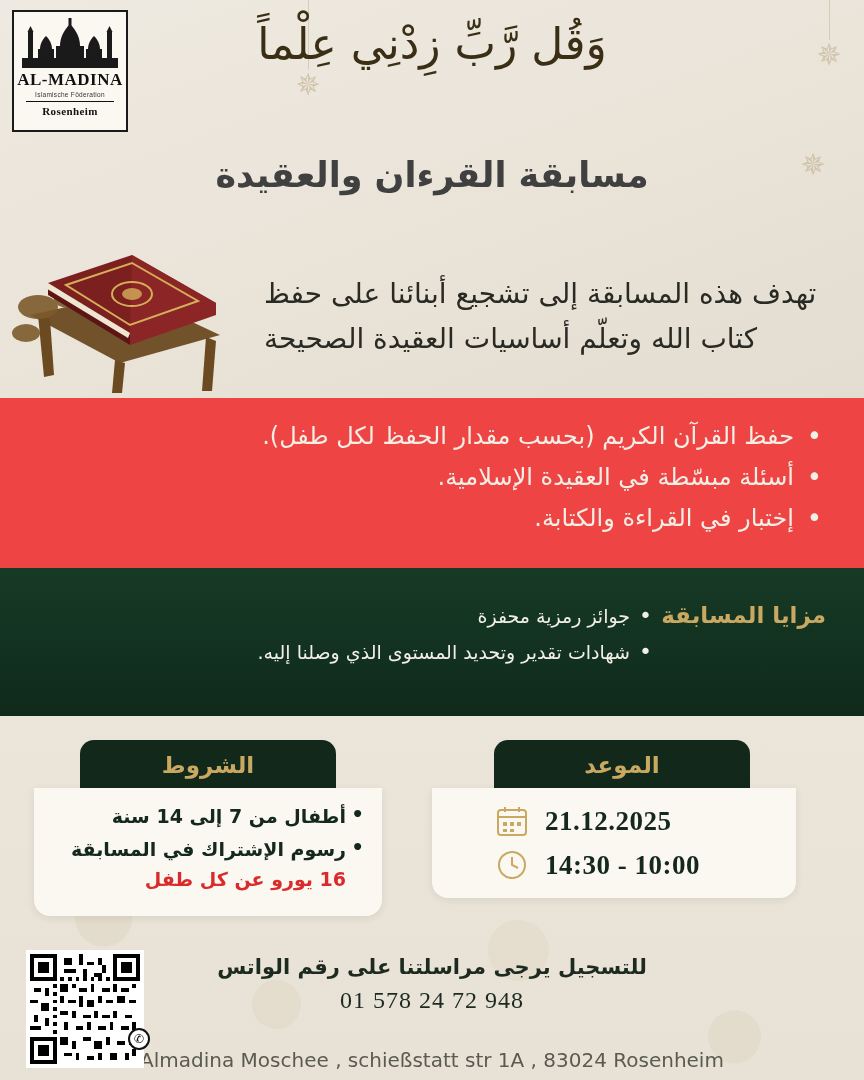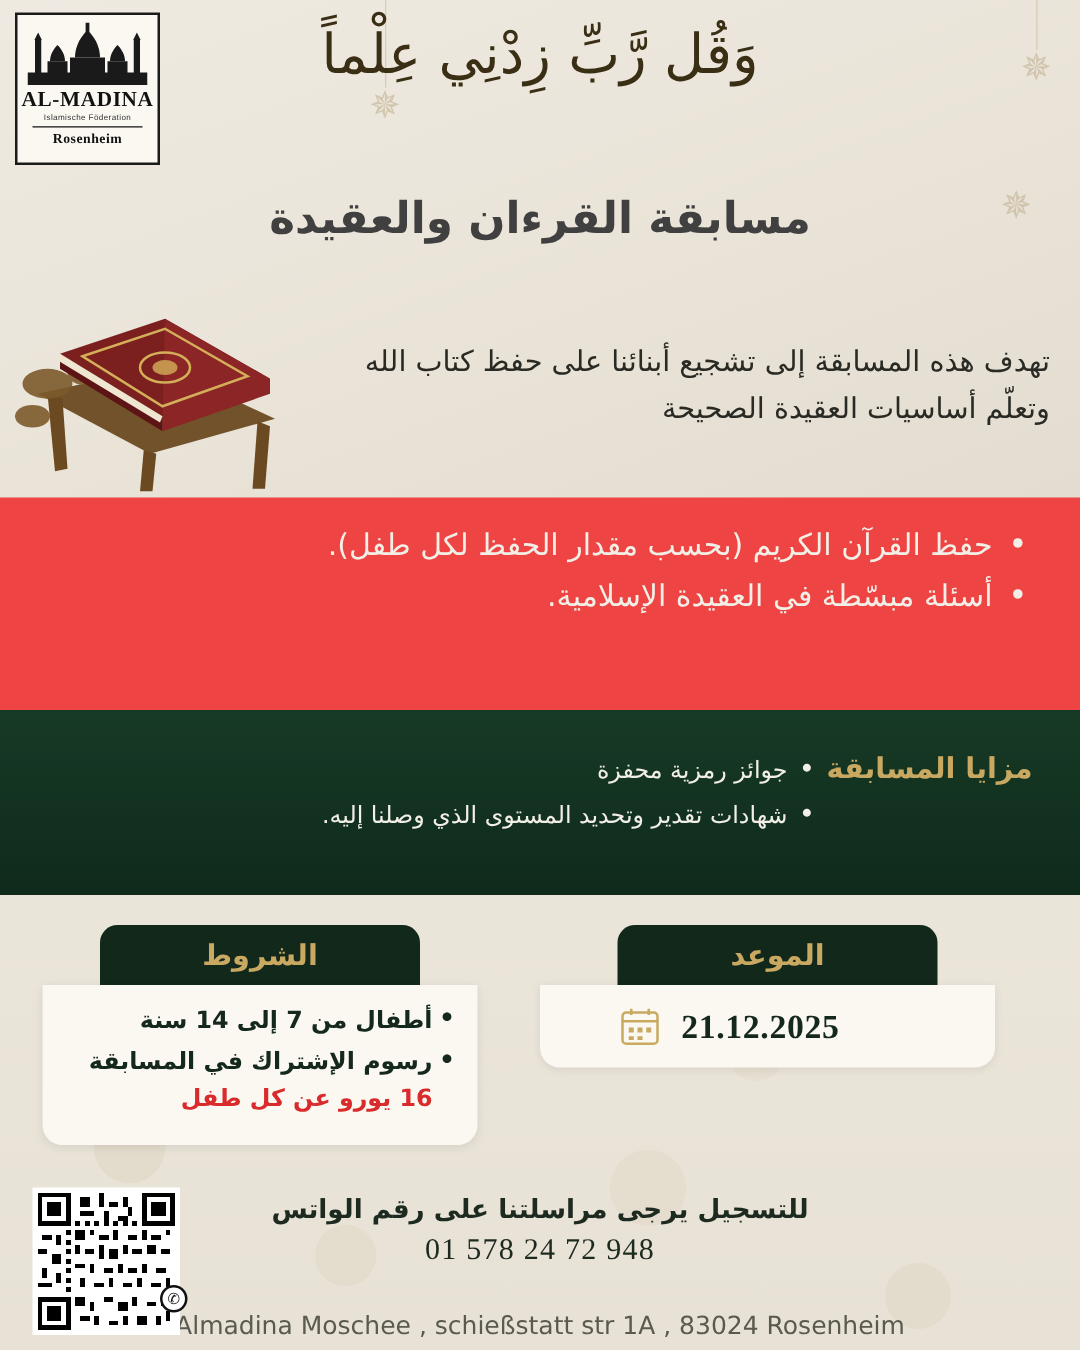--- a/index.html
+++ b/index.html
@@ -119,25 +119,25 @@
     font-size: 35px;
     font-weight: bold;
     color: #404040;
     direction: rtl;
     letter-spacing: 0;
   }
 
   .intro {
     position: absolute;
     top: 272px;
-    right: 24px;
+    right: 40px;
     width: 560px;
-    text-align: right;
-    direction: rtl;
-    font-size: 23px;
+    text-align: left;
+    direction: rtl;
+    font-size: 28px;
     line-height: 1.6;
     color: #2a2a24;
   }
 
   .quran-img {
     position: absolute;
     left: 10px; top: 195px;
     width: 230px; height: 200px;
   }
 
@@ -404,20 +404,21 @@
       </svg>
     </div>
 
     <div class="intro">تهدف هذه المسابقة إلى تشجيع أبنائنا على حفظ كتاب الله وتعلّم أساسيات العقيدة الصحيحة</div>
   </div>
 
   <div class="band-dark">
     <ul>
       <li>حفظ القرآن الكريم (بحسب مقدار الحفظ لكل طفل).</li>
       <li>أسئلة مبسّطة في العقيدة الإسلامية.</li>
+      <li>إختبار في القراءة والكتابة.</li>
     </ul>
   </div>
 
   <div class="band-green">
     <div class="features-title">مزايا المسابقة</div>
     <ul class="features-list">
       <li>جوائز رمزية محفزة</li>
       <li>شهادات تقدير وتحديد المستوى الذي وصلنا إليه.</li>
     </ul>
   </div>
@@ -435,20 +436,29 @@
               <line x1="10" y1="3" x2="10" y2="8"></line>
               <line x1="24" y1="3" x2="24" y2="8"></line>
               <rect x="8" y="18" width="4" height="4" fill="currentColor" stroke="none"></rect>
               <rect x="15" y="18" width="4" height="4" fill="currentColor" stroke="none"></rect>
               <rect x="22" y="18" width="4" height="4" fill="currentColor" stroke="none"></rect>
               <rect x="8" y="25" width="4" height="3" fill="currentColor" stroke="none"></rect>
               <rect x="15" y="25" width="4" height="3" fill="currentColor" stroke="none"></rect>
             </svg>
           </span>
           <span class="txt">21.12.2025</span>
+        </div>
+        <div class="date-row">
+          <span class="ic">
+            <svg width="34" height="34" viewBox="0 0 34 34" fill="none" stroke="currentColor" stroke-width="2">
+              <circle cx="17" cy="17" r="13"></circle>
+              <polyline points="17,9 17,17 23,20"></polyline>
+            </svg>
+          </span>
+          <span class="txt">14:30 - 10:00</span>
         </div>
       </div>
     </div>
 
     <div class="card card-terms">
       <div class="card-head">الشروط</div>
       <div class="card-body">
         <ul class="terms-list">
           <li>أطفال من 7 إلى 14 سنة</li>
           <li>

